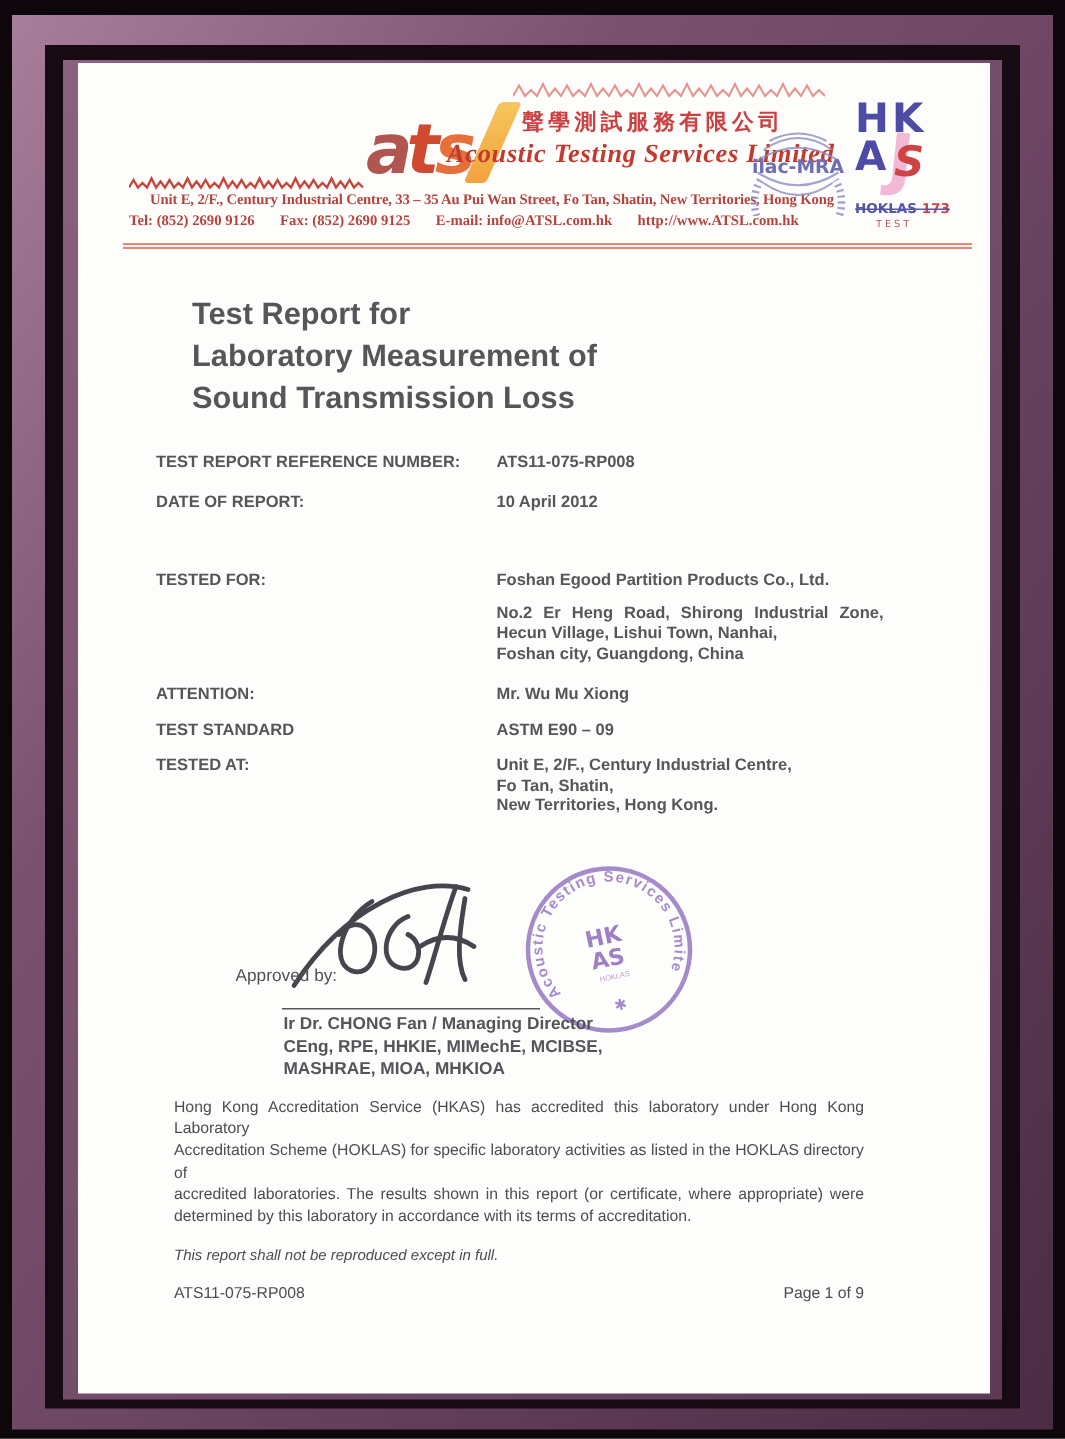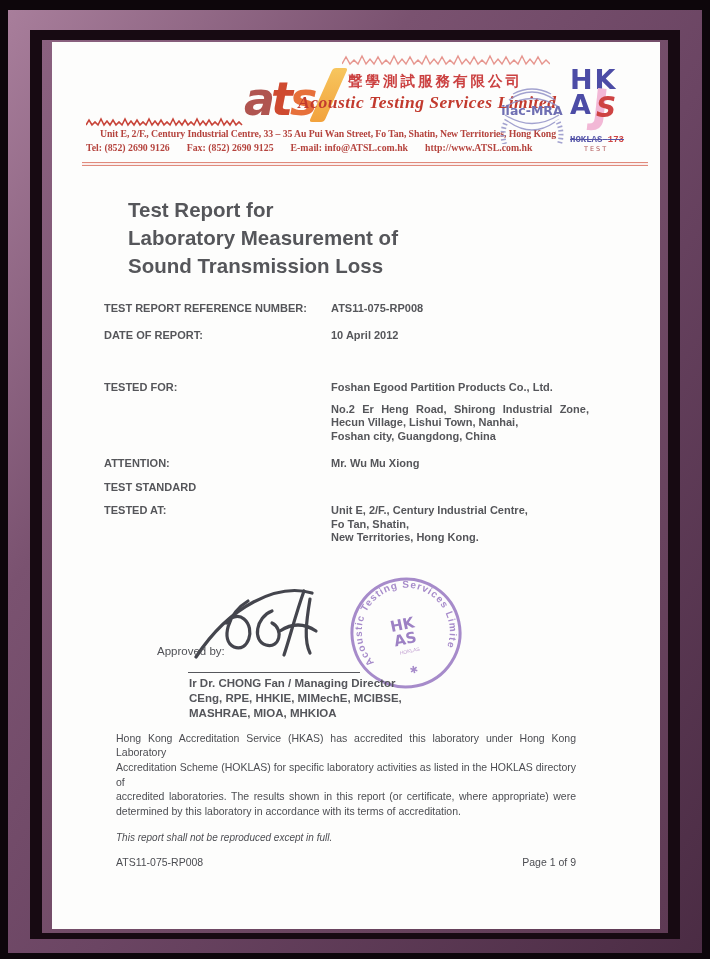--- a/index.html
+++ b/index.html
@@ -35,21 +35,21 @@
   .header-rule{position:absolute;left:30px;top:120px;width:566px;height:4px;
      background:linear-gradient(to bottom,#e08a7c 0 35%,#fbeeec 35% 65%,#e08a7c 65% 100%);}
   .ilac{position:absolute;left:447px;top:36px;}
   .hkas{position:absolute;left:518px;top:26px;width:78px;font-family:"DejaVu Sans",sans-serif;}
   .hkas-hk,.hkas-a{font-weight:900;color:#4c4ca6;font-size:27px;line-height:.92;letter-spacing:2px;}
   .hkas-as-row{position:relative;height:28px;}
   .hkas-pink{position:absolute;left:22px;top:-14px;font-size:46px;font-weight:bold;color:#f2b8d6;
      transform:rotate(6deg);z-index:1;}
   .hkas-s{position:absolute;left:26px;top:-2px;font-size:28px;font-weight:bold;font-style:italic;
      color:#ce4343;z-index:2;}
-  .hkas-hoklas{margin-top:14px;font-size:9px;font-weight:bold;color:#5555a8;text-decoration:line-through;font-family:Liberation Mono, monospace;}
+  .hkas-hoklas{margin-top:14px;font-size:9px;font-weight:bold;color:#5555a8;text-decoration:line-through;}
   .hkas-hoklas .red{color:#ce4343;}
   .hkas-test{font-size:6.5px;letter-spacing:2px;color:#b05555;margin-left:14px;}
 
   
   .title{margin:26px 0 0 76px;font-size:20.5px;font-weight:bold;color:#55565a;line-height:1.37;}
 
   
   .fields{margin-top:22px;padding-left:52px;font-size:11px;font-weight:bold;color:#55565a;}
   .frow{display:flex;align-items:flex-start;}
   .flabel{width:227px;flex:none;line-height:13.5px;}
@@ -176,20 +176,23 @@
           </div>
       </div>
       <div class="frow mb10">
         <div class="flabel">ATTENTION:</div>
         <div class="fvalue">
             <span class="line">Mr. Wu Mu Xiong</span>
           </div>
       </div>
       <div class="frow mb10">
         <div class="flabel">TEST STANDARD</div>
+        <div class="fvalue">
+            <span class="line">ASTM E90 – 09</span>
+          </div>
       </div>
       <div class="frow">
         <div class="flabel">TESTED AT:</div>
         <div class="fvalue">
             <span class="line">Unit E, 2/F., Century Industrial Centre,</span>
             <span class="line">Fo Tan, Shatin,</span>
             <span class="line">New Territories, Hong Kong.</span>
           </div>
       </div>
     </div>

